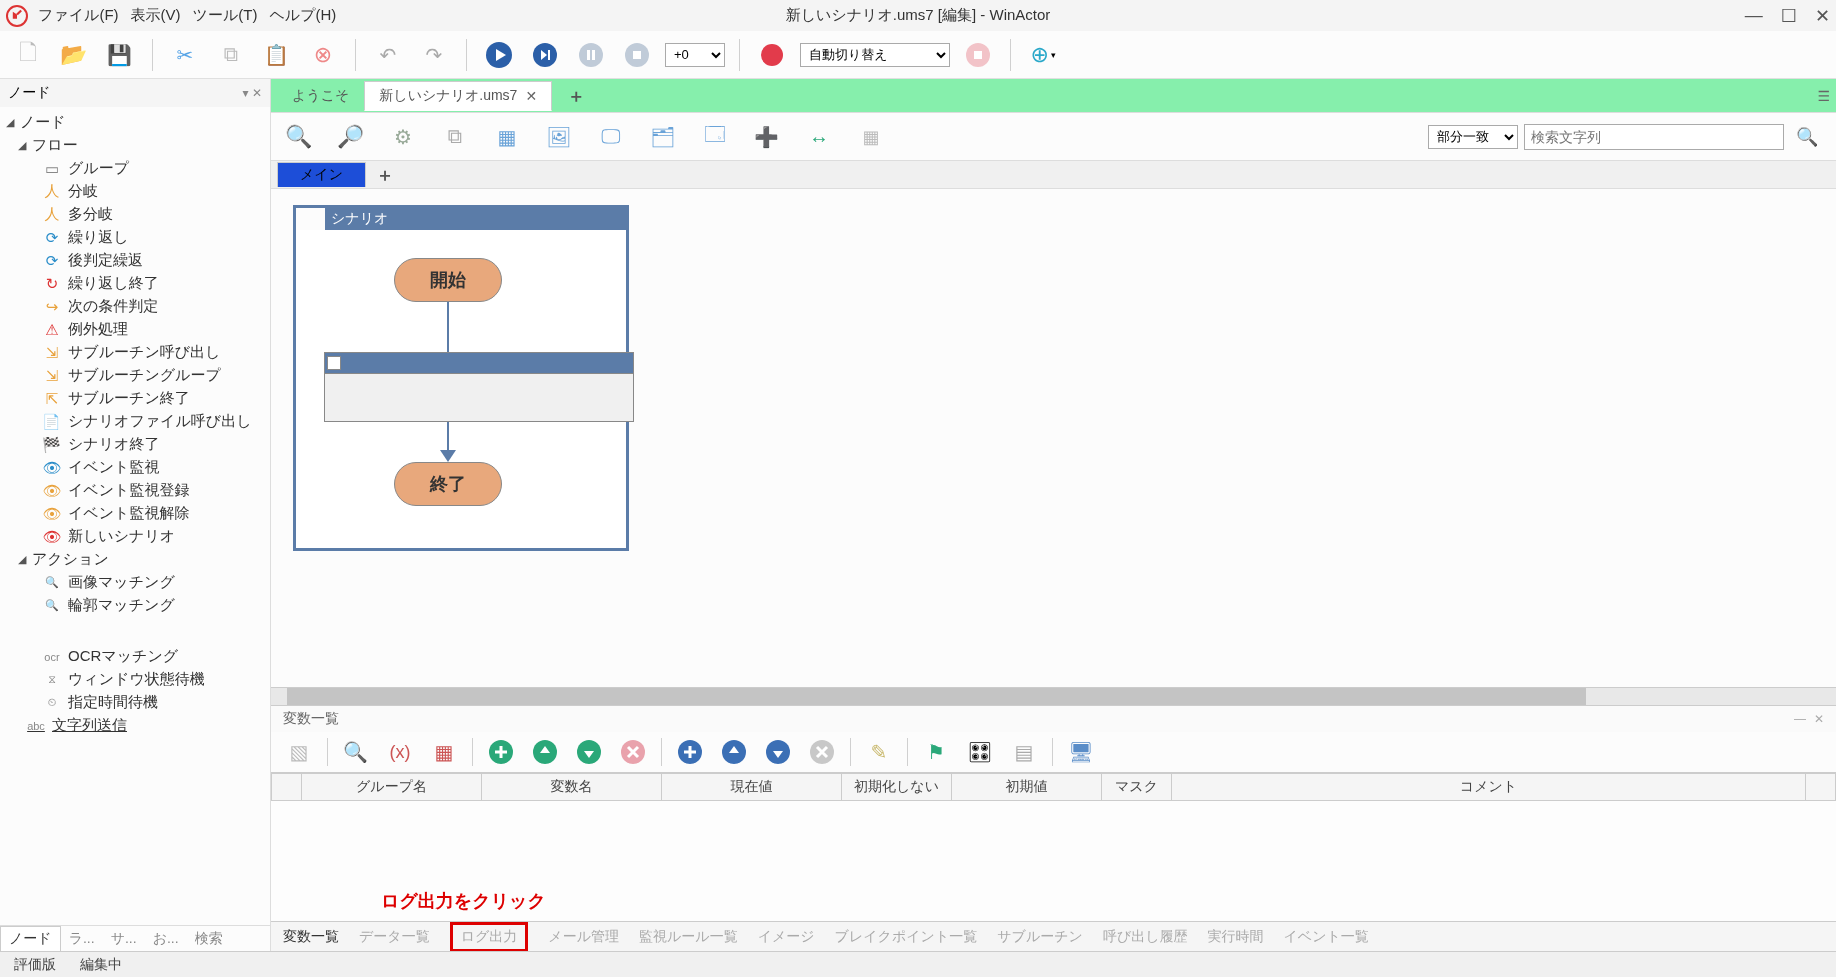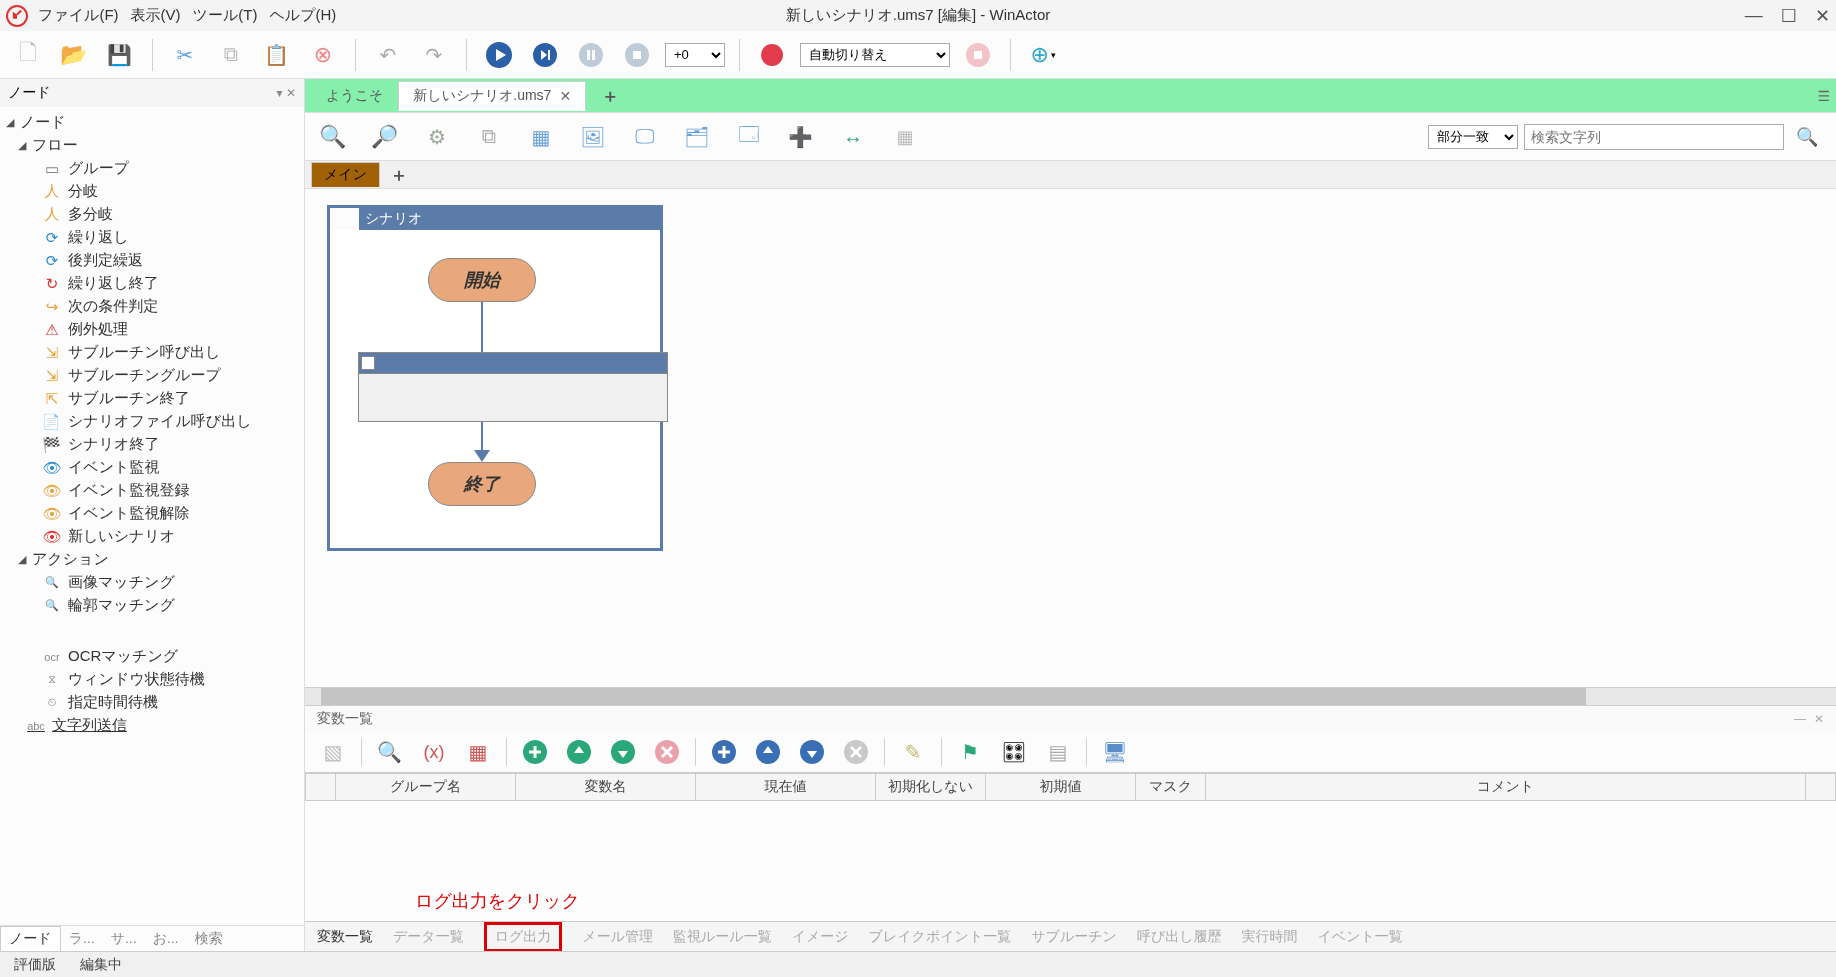--- a/index.html
+++ b/index.html
@@ -10,64 +10,64 @@
 .titlebar .menu-item { font-size:15px; margin-right:12px; color:#333; cursor:pointer; }
 .titlebar .title-text { position:absolute; left:50%; transform:translateX(-50%); font-size:15px; color:#333; }
 .titlebar .win-controls { margin-left:auto; display:flex; gap:18px; }
 .titlebar .win-controls span { font-size:18px; color:#555; cursor:pointer; }
 .toolbar-main { height:48px; background:#fcfcfc; border-bottom:1px solid #e0e0e0; display:flex; align-items:center; padding:0 10px; gap:10px; }
 .toolbar-main .sep { width:1px; height:32px; background:#d0d0d0; margin:0 4px; }
 .btn-ico { width:36px; height:36px; display:flex; align-items:center; justify-content:center; cursor:pointer; border-radius:4px; }
 .btn-ico span { display:flex; align-items:center; justify-content:center; }
 .dropdown-sm { border:1px solid #aaa; background:#fff; height:24px; font-size:13px; padding:0 4px; }
 .main-row { flex:1; display:flex; overflow:hidden; }
-.side-panel { width:305px; background:#fcfcfc; border-right:1px solid #ddd; display:flex; flex-direction:column; }
+.side-panel { width:271px; background:#fcfcfc; border-right:1px solid #ddd; display:flex; flex-direction:column; }
 .side-header { height:28px; display:flex; align-items:center; padding:0 8px; font-size:14px; background:#f5f5f5; }
 .side-header .close-pin { margin-left:auto; font-size:12px; color:#888; }
 .tree { flex:1; overflow:auto; padding:4px 0; }
 .tree-row { display:flex; align-items:center; padding:2px 6px; font-size:15px; color:#333; cursor:default; }
 .tree-row .toggle { width:14px; font-size:11px; color:#555; }
 .tree-row .ti { width:20px; height:18px; display:flex; align-items:center; justify-content:center; margin-right:6px; }
 .side-tabs { height:26px; border-top:1px solid #ddd; display:flex; align-items:center; font-size:14px; }
 .side-tabs .st { padding:3px 8px; color:#888; cursor:pointer; }
 .side-tabs .st.active { color:#333; background:#fff; border:1px solid #ccc; border-bottom:none; }
 .center { flex:1; display:flex; flex-direction:column; background:#f4f4f4; }
 .doc-tabs { height:34px; background:#86efac; display:flex; align-items:center; padding:0 6px; border-bottom:1px solid #ddd; }
 .doc-tab { padding:5px 14px; font-size:14px; color:#555; border:1px solid transparent; cursor:pointer; display:flex; align-items:center; gap:8px; }
 .doc-tab.active { background:#fff; border-color:#ccc; border-bottom-color:#fff; }
 .doc-tab .x { font-size:14px; color:#666; }
 .inner-toolbar { height:48px; background:#fcfcfc; border-bottom:1px solid #ddd; display:flex; align-items:center; padding:0 10px; gap:16px; }
 .inner-toolbar .search-group { margin-left:auto; display:flex; align-items:center; gap:6px; }
 .inner-toolbar input[type=text] { width:260px; height:26px; border:1px solid #aaa; padding:0 6px; font-size:14px; }
 .subtabs { height:28px; background:#f0f0f0; border-bottom:1px solid #ddd; display:flex; align-items:center; padding:0 6px; gap:4px; }
-.subtabs .sub { font-size:14px; padding:3px 12px; background:#a16207; border:1px solid #ccc; border-bottom:none; }
+.subtabs .sub { font-size:14px; padding:3px 22px; background:#1d4ed8; border:1px solid #ccc; border-bottom:none; }
 .subtabs .plus { font-size:18px; font-weight:bold; color:#555; margin-left:6px; cursor:pointer; }
 .canvas-wrap { flex:1; background:#fcfcfc; position:relative; overflow:auto; }
 .scenario-box { position:absolute; left:22px; top:16px; width:336px; border:3px solid #5b7ca8; }
 .scenario-title { background:#5b7ca8; color:#fff; font-size:14px; padding:2px 6px;margin-left:29px; }
 .scenario-body { background:#fff; height:318px; position:relative; }
-.node-oval { position:absolute; left:98px; width:108px; height:44px; background:#e8a87c; border:1px solid #888; border-radius:22px; display:flex; align-items:center; justify-content:center; font-size:18px; font-weight:bold; color:#333;font-style:italic; }
+.node-oval { position:absolute; left:98px; width:108px; height:44px; background:#e8a87c; border:1px solid #888; border-radius:22px; display:flex; align-items:center; justify-content:center; font-size:18px; font-weight:bold; color:#333; }
 .connector { position:absolute; left:151px; width:2px; background:#5b7ca8; }
 .arrow-down { position:absolute; left:144px; width:0; height:0; border-left:8px solid transparent; border-right:8px solid transparent; border-top:12px solid #5b7ca8; }
 .mid-box { position:absolute; left:28px; top:122px; width:310px; }
 .mid-header { height:22px; background:#5b7ca8; border:1px solid #888; display:flex; align-items:center; }
 .mid-header .sq { width:14px; height:14px; background:#fff; border:1px solid #888; margin:2px; }
 .mid-body { height:48px; background:#f0f0f0; border:1px solid #888; border-top:none; }
 .hscroll { height:18px; background:#e8e8e8; border-top:1px solid #ccc; position:relative; }
 .hscroll .thumb { position:absolute; left:16px; right:250px; height:100%; background:#c4c4c4; }
 .vars-panel { background:#fafafa; border-top:1px solid #ccc; display:flex; flex-direction:column; }
 .vars-header { height:26px; display:flex; align-items:center; padding:0 12px; font-size:14px; color:#666; }
 .vars-header .panel-btns { margin-left:auto; font-size:12px; color:#aaa; display:flex; gap:8px; }
 .vars-toolbar { height:40px; background:#fcfcfc; display:flex; align-items:center; padding:0 10px; gap:8px; }
 .vars-toolbar .sep2 { width:1px; height:28px; background:#d0d0d0; margin:0 2px; }
 .var-table { border-top:1px solid #ccc; }
 .var-table table { width:100%; border-collapse:collapse; font-size:14px; }
 .var-table th { border:1px solid #ccc; background:#f5f5f5; padding:4px 6px; font-weight:normal; color:#444; }
 .var-spacer { height:120px; background:#fdfdfd; position:relative; }
-.annotation { position:absolute; left:110px; top:88px; color:#d00; font-size:18px; font-weight:normal; }
+.annotation { position:absolute; left:110px; top:88px; color:#d00; font-size:18px; font-weight:bold; }
 .bottom-tabs { height:30px; background:#f5f5f5; border-top:1px solid #ccc; display:flex; align-items:center; padding:0 12px; gap:20px; font-size:14px; }
 .bottom-tabs .bt { color:#aaa; cursor:pointer; }
 .bottom-tabs .bt.active { color:#333; }
 .bottom-tabs .bt.highlighted { border:3px solid #d00; padding:3px 8px; }
 .statusbar { height:26px; background:#f0f0f0; border-top:1px solid #ccc; display:flex; align-items:center; padding:0 14px; font-size:14px; color:#444; gap:24px; }
 .statusbar .right { margin-left:auto; display:flex; align-items:center; gap:24px; }
 .statusbar .ok-dot { width:16px; height:16px; border-radius:50%; border:3px solid #2a9d5a; position:relative; display:inline-flex; align-items:center; justify-content:center; }
 .statusbar .ok-dot::after { content:""; width:6px; height:3px; border-left:2px solid #2a9d5a; border-bottom:2px solid #2a9d5a; transform:rotate(-45deg); position:absolute; top:3px; }
 .statusbar .bell { color:#999; font-size:16px; }
 </style>

